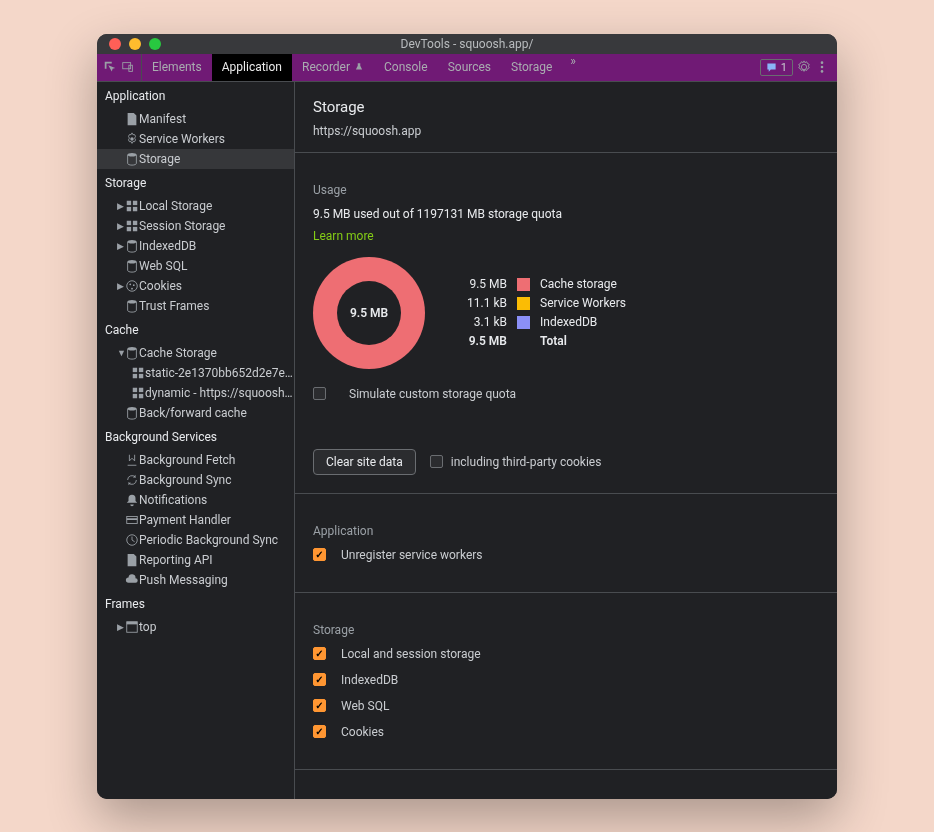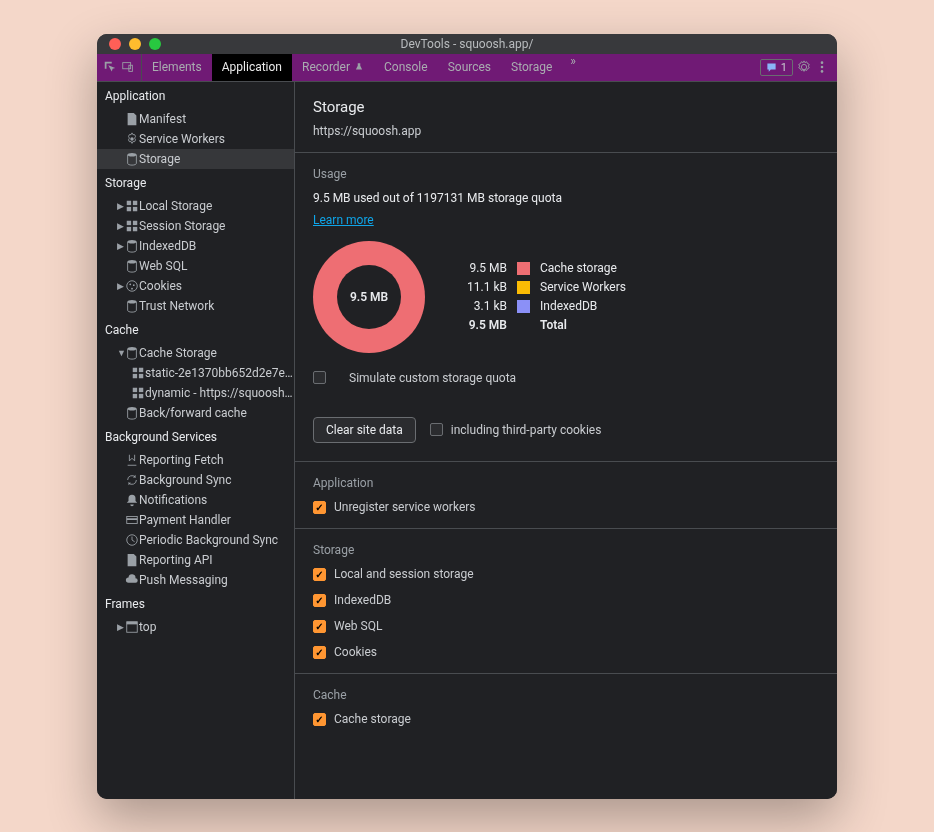--- a/index.html
+++ b/index.html
@@ -23,41 +23,41 @@
 .group-h{padding:7px 8px 6px;color:#e8eaed;font-size:12px}
 .item{display:flex;align-items:center;padding:3px 8px 3px 20px;color:#c9ccd0;cursor:pointer;white-space:nowrap;overflow:hidden}
 .item.sel{background:#36373a}
 .item.sub{padding-left:34px}
 .caret{width:8px;font-size:9px;color:#9aa0a6;flex-shrink:0}
 .ico{width:14px;height:14px;flex-shrink:0;fill:#9aa0a6}
 .main{flex:1;overflow-y:auto;background:#202124}
 .main-h{padding:16px 18px 14px}
 .main-h h2{font-size:15px;font-weight:400;color:#e8eaed;margin-bottom:8px}
 .main-h .url{font-size:12px;color:#c9ccd0}
-.section{border-top:1px solid #494c50;padding:14px 18px}
+.section{border-top:1px solid #494c50;padding:30px 18px}
 .sec-title{color:#9aa0a6;font-size:12px;margin-bottom:10px}
 .usage-row{display:flex;gap:28px;align-items:center;margin-top:14px}
 .donut{width:112px;height:112px;border-radius:50%;background:conic-gradient(#ee6e73 0 360deg);position:relative;flex-shrink:0}
 .donut::after{content:"";position:absolute;inset:24px;background:#202124;border-radius:50%}
 .donut-label{position:absolute;inset:0;display:flex;align-items:center;justify-content:center;font-weight:600;color:#e8eaed;z-index:1;font-size:12px}
 .legend{display:flex;flex-direction:column;gap:5px}
 .leg-row{display:flex;align-items:center;gap:10px}
 .leg-val{width:54px;text-align:right;color:#e8eaed}
 .leg-sw{width:13px;height:13px}
 .leg-name{color:#e8eaed}
 .leg-row.total{font-weight:600}
-.link{color:#0ea5e9;text-decoration:underline;cursor:pointer}
+.link{color:#84cc16;cursor:pointer}
 .chk-row{display:flex;align-items:center;gap:23px;margin-top:18px}
 .chk{width:13px;height:13px;border:1px solid #6a6d71;border-radius:2px;background:#2b2c2f;display:flex;align-items:center;justify-content:center;cursor:pointer}
 .chk.on{background:#ff9632;border-color:#ff9632}
 .chk.on::after{content:"✓";color:#000;font-size:10px;font-weight:bold}
 .btn{border:1px solid #6a6d71;background:#2b2c2f;padding:5px 12px;border-radius:4px;color:#e8eaed;cursor:pointer;font-size:12px}
 .clear-row{display:flex;align-items:center;gap:14px;padding:18px}
 .opt-list{display:flex;flex-direction:column;gap:12px;margin-top:2px}
-.opt-item{display:flex;align-items:flex-end;gap:8px}
+.opt-item{display:flex;align-items:center;gap:15px}
 svg{display:block}
 </style>
 </head>
 <body>
 
 <div class="window">
   <div class="titlebar">
     <div class="traffic">
       <div class="tl r"></div>
       <div class="tl y"></div>
@@ -191,21 +191,21 @@
             <circle cx="8" cy="11" r="1"></circle>
           </svg>
           <span>Cookies</span>
         </div>
       <div class="item">
           <span class="caret"></span>
           <svg class="ico" viewBox="0 0 16 16">
             <ellipse cx="8" cy="3" rx="5" ry="2"></ellipse>
             <path d="M3 3v10c0 1 2 2 5 2s5-1 5-2V3" fill="none" stroke="#9aa0a6"></path>
           </svg>
-          <span>Trust Network</span>
+          <span>Trust Frames</span>
         </div>
 
       <div class="group-h">Cache</div>
       <div class="item">
           <span class="caret">▼</span>
           <svg class="ico" viewBox="0 0 16 16">
             <ellipse cx="8" cy="3" rx="5" ry="2"></ellipse>
             <path d="M3 3v10c0 1 2 2 5 2s5-1 5-2V3" fill="none" stroke="#9aa0a6"></path>
           </svg>
           <span>Cache Storage</span>
@@ -236,21 +236,21 @@
           </svg>
           <span>Back/forward cache</span>
         </div>
 
       <div class="group-h">Background Services</div>
       <div class="item">
           <span class="caret"></span>
           <svg class="ico" viewBox="0 0 16 16">
             <path d="M5 2v7l3-3 3 3V2M3 14h10" stroke="#9aa0a6" fill="none"></path>
           </svg>
-          <span>Reporting Fetch</span>
+          <span>Background Fetch</span>
         </div>
       <div class="item">
           <span class="caret"></span>
           <svg class="ico" viewBox="0 0 16 16">
             <path d="M3 8a5 5 0 019-3M13 8a5 5 0 01-9 3" stroke="#9aa0a6" fill="none"></path>
             <path d="M12 2v3h-3M4 14v-3h3"></path>
           </svg>
           <span>Background Sync</span>
         </div>
       <div class="item">

